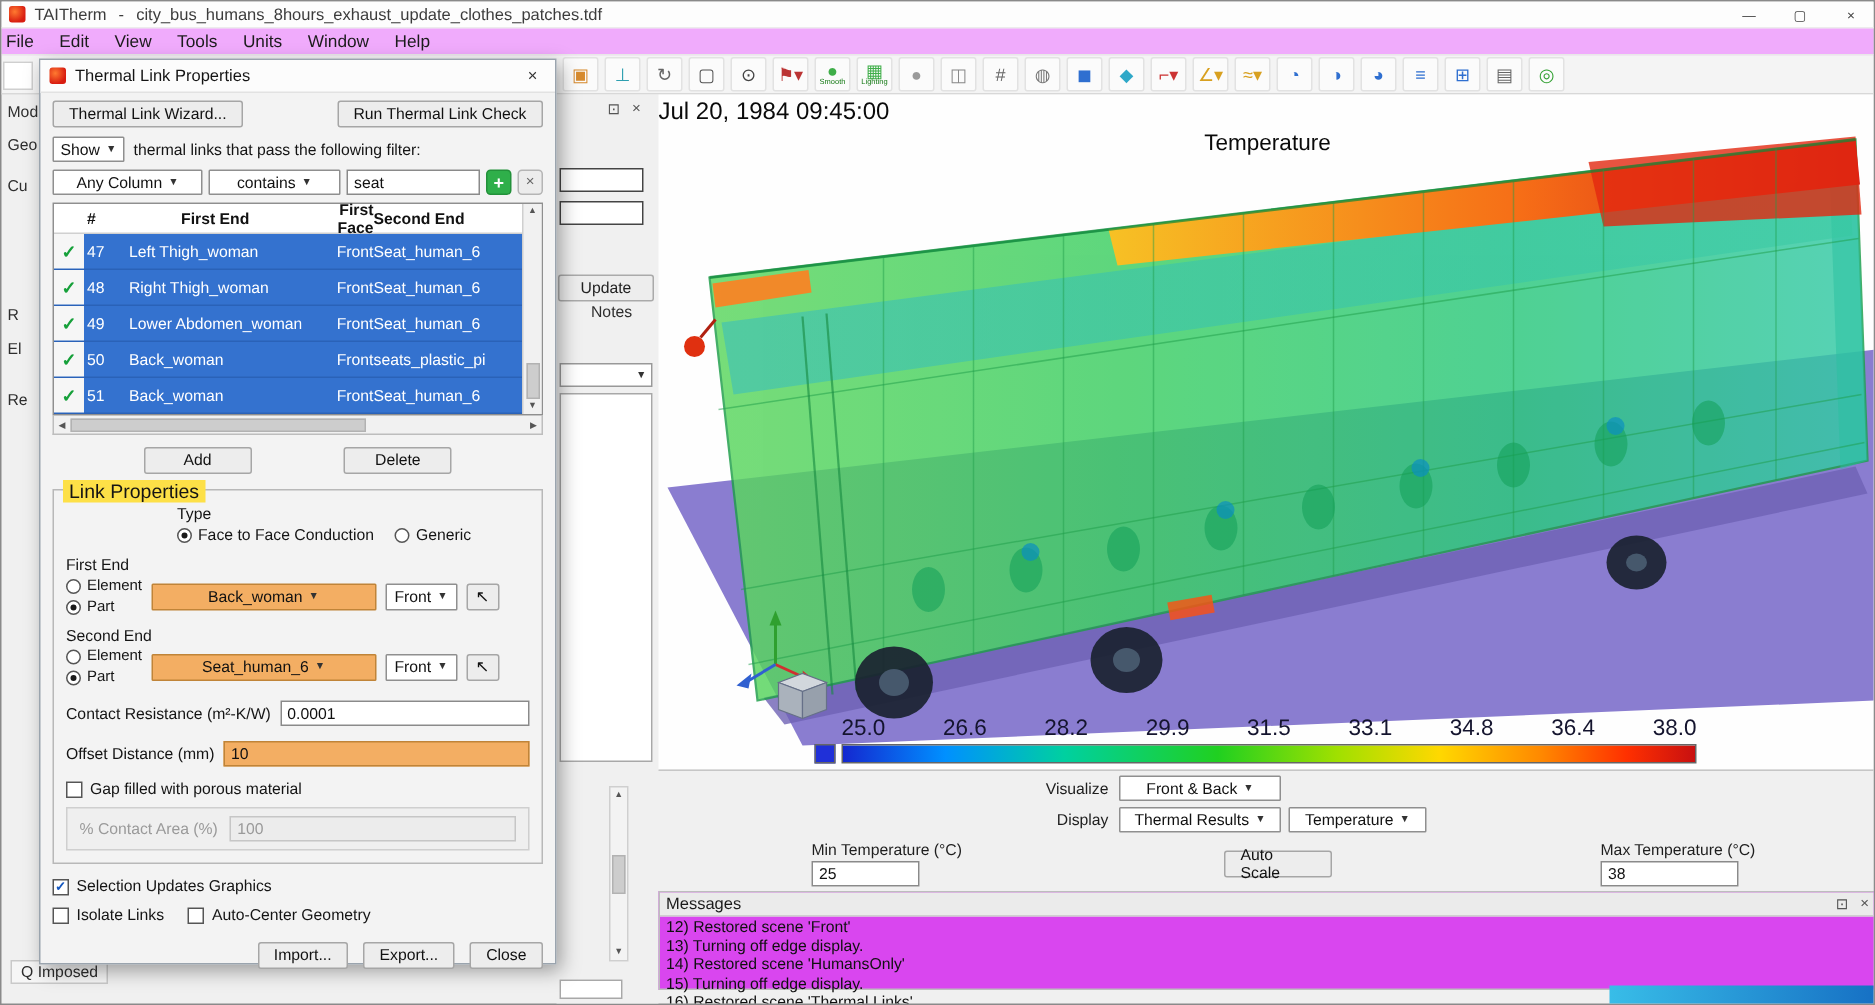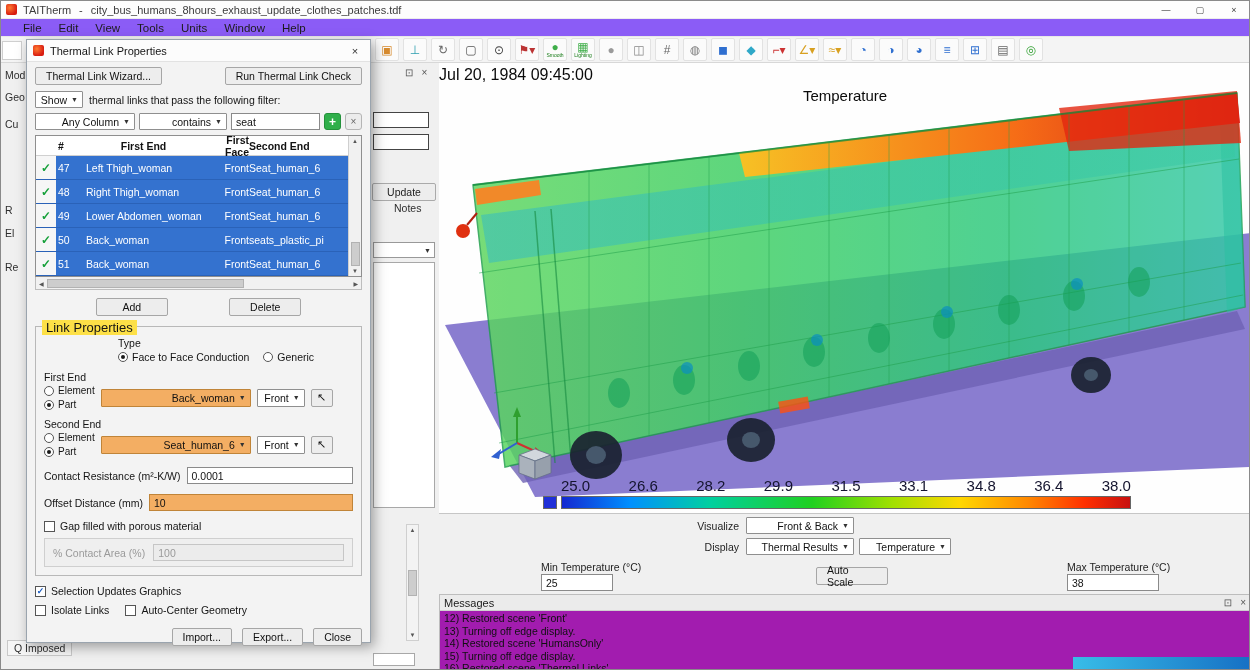--- a/index.html
+++ b/index.html
@@ -10,22 +10,22 @@
   }
   
   .titlebar { position:absolute; left:0; top:0; width:1250px; height:18px; background:#fdfdfd;
     display:flex; align-items:center; font-size:11px; color:#3c3c3c; border-bottom:1px solid #ececec; }
   .app-icon { width:11px; height:11px; margin:0 6px 0 5px; border-radius:2px;
     background:radial-gradient(circle at 35% 35%, #ff7a30, #d81c10 70%); }
   .win-controls { position:absolute; right:0; top:0; height:18px; display:flex; }
   .win-btn { width:34px; height:18px; display:flex; align-items:center; justify-content:center;
     font-size:9px; color:#444; }
   
-  .menubar { position:absolute; left:0; top:18px; width:1250px; height:18px; background:#8b5cf6;
-    display:flex; align-items:center; gap:17px; padding-left:22px; font-size:11.5px; color:#1c1c1c;
+  .menubar { position:absolute; left:0; top:18px; width:1250px; height:18px; background:#f0abfc;
+    display:flex; align-items:center; gap:17px; padding-left:3px; font-size:11.5px; color:#1c1c1c;
     border-bottom:1px solid #e8e8e8; }
   
   .toolbar { position:absolute; left:0; top:36px; width:1250px; height:26px; background:#f4f4f4;
     border-bottom:1px solid #d8d8d8; display:flex; align-items:center; gap:4px; padding-left:374px; }
   .ticon { width:24px; height:23px; display:flex; flex-direction:column; align-items:center;
     justify-content:center; font-size:12px; line-height:12px; border-radius:2px; background:#fbfbfb;
     border:1px solid #e2e2e2; cursor:default; }
   .tglyph { pointer-events:none; }
   .tmini { font-size:5px; line-height:5px; color:#157a15; }
   .tmini:empty { display:none; }
@@ -62,38 +62,38 @@
   .ticks { position:absolute; left:122px; top:414px; width:570px; display:flex; justify-content:space-between;
     font-size:15px; font-weight:500; color:#14142e; }
   .cbar { position:absolute; left:122px; top:433px; width:570px; height:13px; border:1px solid #666;
     background:linear-gradient(to right,#1428d0 0%,#0090ff 12%,#00d0a0 26%,#20d020 44%,#a0e000 58%,#ffd800 70%,#ff8800 82%,#ff3000 92%,#c81010 100%); }
   .cbar-chip { position:absolute; left:104px; top:433px; width:14px; height:13px; background:#2030d8; border:1px solid #666; }
   
   .ctrl-area { position:absolute; left:438px; top:512px; width:812px; height:81px; background:#f0f0f0;
     border-top:1px solid #c6c6c6; font-size:10.5px; color:#1e1e1e; }
   .lbl { position:absolute; }
   .combo { background:#fff; border:1px solid #8f8f8f; display:flex; align-items:center;
-    justify-content:flex-end; padding:0 4px; font-size:10.5px; color:#111; height:17px; border-radius:1px; }
+    justify-content:center; padding:0 4px; font-size:10.5px; color:#111; height:17px; border-radius:1px; }
   .combo .arr { font-size:7px; color:#333; margin-left:4px; }
   .inp { background:#fff; border:1px solid #8a8a8a; font-size:10.5px; color:#111;
     display:flex; align-items:center; padding:0 4px; height:17px; }
   .btn { background:#ededed; border:1px solid #a6a6a6; font-size:10.5px; color:#111;
     display:inline-flex; align-items:center; justify-content:center; height:18px; padding:0 10px; border-radius:2px; }
   .c-visualize-lbl { left:234px; top:6px; width:66px; text-align:right; }
   .c-visualize { position:absolute; left:307px; top:3px; width:108px; }
   .c-display-lbl { left:234px; top:27px; width:66px; text-align:right; }
   .c-display1 { position:absolute; left:307px; top:24px; width:108px; }
   .c-display2 { position:absolute; left:420px; top:24px; width:92px; }
   .c-min-lbl { left:102px; top:47px; }
   .c-min { position:absolute; left:102px; top:60px; width:72px; }
   .c-auto { position:absolute; left:377px; top:53px; width:72px; }
   .c-max-lbl { left:628px; top:47px; }
   .c-max { position:absolute; left:628px; top:60px; width:92px; }
   
-  .messages { position:absolute; left:438px; top:593px; width:812px; height:77px; background:#a21caf;
+  .messages { position:absolute; left:438px; top:593px; width:812px; height:66px; background:#d946ef;
     border:1px solid #bdbdbd; }
   .msg-head { height:16px; background:#ebebeb; border-bottom:1px solid #cfcfcf; display:flex;
     align-items:center; font-size:11px; color:#1a1a1a; padding:0 4px; }
   .msg-head-icons { margin-left:auto; display:flex; gap:8px; font-size:10px; color:#555; }
   .msg-body { padding:1px 4px; font-size:10.5px; color:#101010; line-height:12.5px; }
   
   .taskbar-frag { position:absolute; left:1072px; top:656px; width:178px; height:14px;
     background:linear-gradient(to right,#38bde8,#1670c4); z-index:90; }
   
   .dialog { position:absolute; left:25px; top:38px; width:345px; height:604px; background:#f3f3f3;

